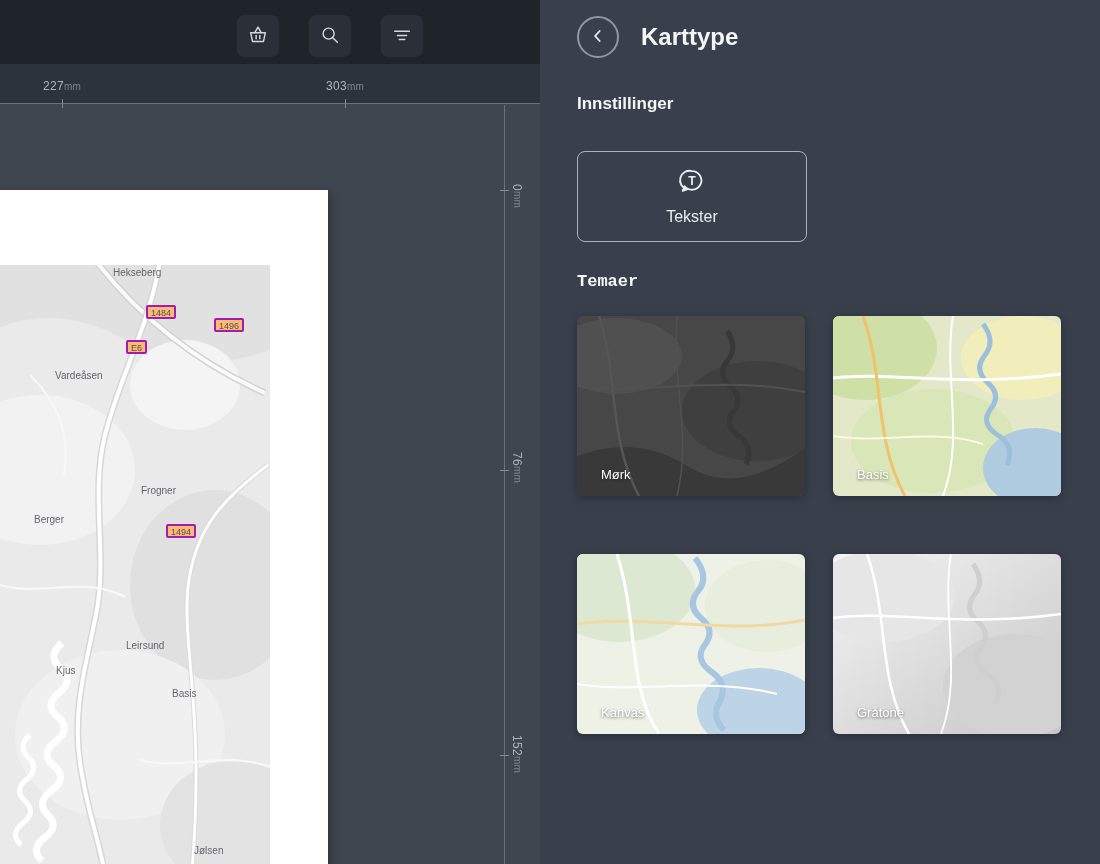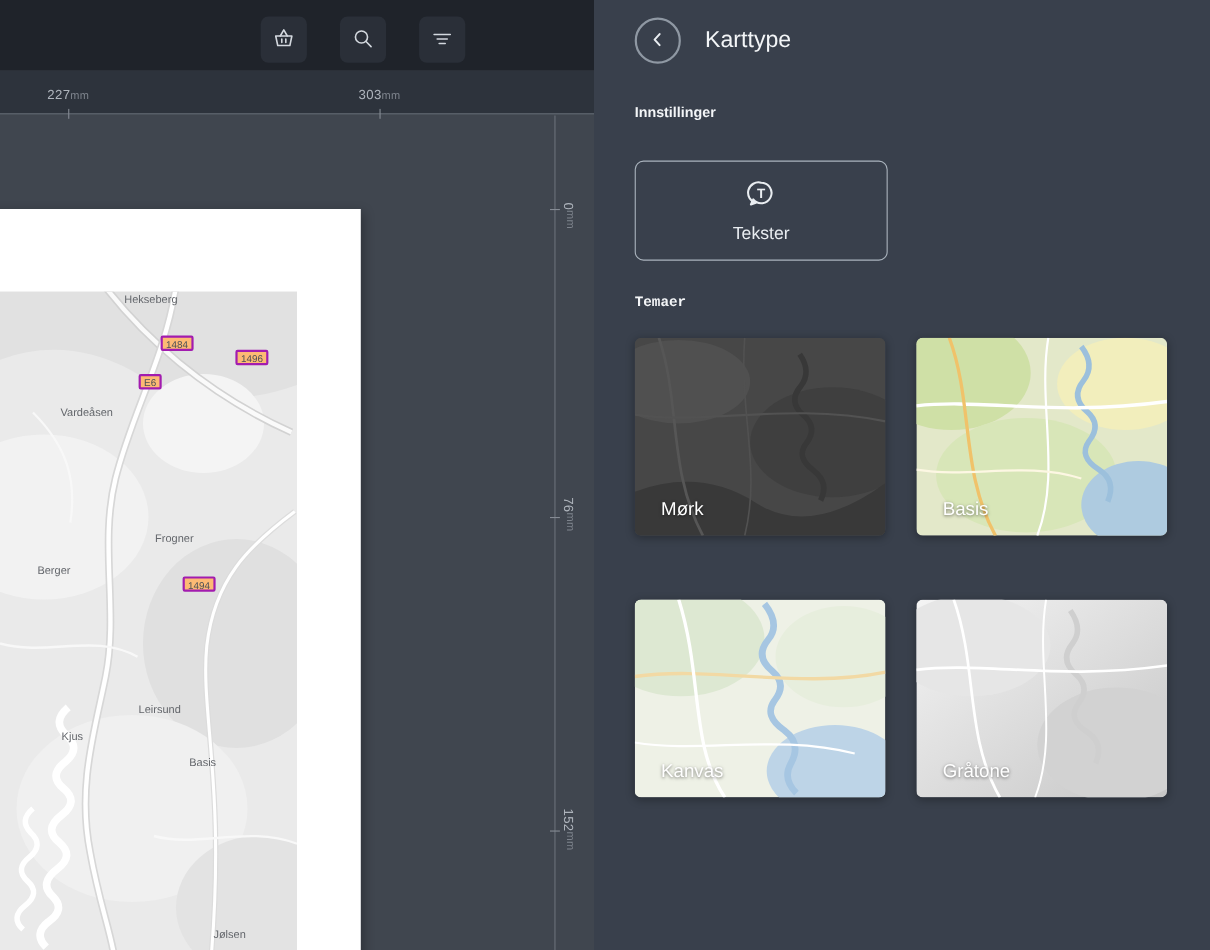--- a/index.html
+++ b/index.html
@@ -31,38 +31,38 @@
   .vruler-line { position:absolute; left:504px; top:105px; bottom:0; width:1px; background:#6a717a; z-index:3; }
   .v-tick { position:absolute; left:500px; width:9px; height:1px; background:#858b94; z-index:3; }
   .v-ruler-label { position:absolute; left:510px; writing-mode:vertical-rl; font-size:12px; color:#aeb4bc; letter-spacing:.3px; z-index:3; }
 
   
   .panel { flex:1; background:#39404c; padding:16px 37px 0 37px; position:relative; }
   .panel-header { display:flex; align-items:center; height:42px; }
   .back-btn { width:42px; height:42px; border-radius:50%; border:2px solid #8f98a3; background:transparent;
               display:flex; align-items:center; justify-content:center; cursor:pointer; flex:0 0 42px; }
   .back-btn svg { stroke:#e9edf1; fill:none; stroke-width:2.2; stroke-linecap:round; stroke-linejoin:round; }
-  .panel-title { margin-left:22px; font-size:21px; font-weight:400; color:#f3f5f7; }
-
-  .section-heading { font-size:13px; font-weight:bold; color:#f3f5f7; }
+  .panel-title { margin-left:22px; font-size:24px; font-weight:700; color:#f3f5f7; }
+
+  .section-heading { font-size:17px; font-weight:bold; color:#f3f5f7; }
   .heading-settings { margin-top:36px; }
   .heading-themes { margin-top:30px;font-family:Liberation Mono, monospace; }
 
   .settings-row { display:flex; gap:28px; margin-top:37px; }
   .setting-btn { width:230px; height:91px; border:1.5px solid #aab3bd; border-radius:8px; background:transparent;
                  display:flex; flex-direction:column; align-items:center; justify-content:center; gap:9px;
                  color:#e9edf1; font-size:16px; cursor:pointer; font-family:"Liberation Sans", sans-serif; }
   .setting-btn svg { stroke:#e9edf1; fill:none; stroke-width:1.6; stroke-linecap:round; stroke-linejoin:round; }
   .setting-btn svg text { stroke:none; fill:#e9edf1; font-family:"Liberation Sans", sans-serif; }
 
   .themes-grid { display:grid; grid-template-columns:228px 228px; column-gap:28px; row-gap:58px; margin-top:25px; }
   .theme-card { position:relative; width:228px; height:180px; border-radius:6px; overflow:hidden; cursor:pointer;
                 box-shadow:0 2px 8px rgba(0,0,0,.3); }
   .theme-card svg { display:block; width:228px; height:180px; }
-  .theme-label { position:absolute; left:24px; bottom:14px; font-size:17px; color:#ffffff; text-shadow:0 1px 3px rgba(0,0,0,.55); }
+  .theme-label { position:absolute; left:24px; bottom:14px; font-size:13px; color:#ffffff; text-shadow:0 1px 3px rgba(0,0,0,.55); }
 </style>
 </head>
 <body>
 
 <div class="app">
 
   <div class="left-pane">
 
     <div class="topbar">
       <button class="icon-btn" style="left:237px">

